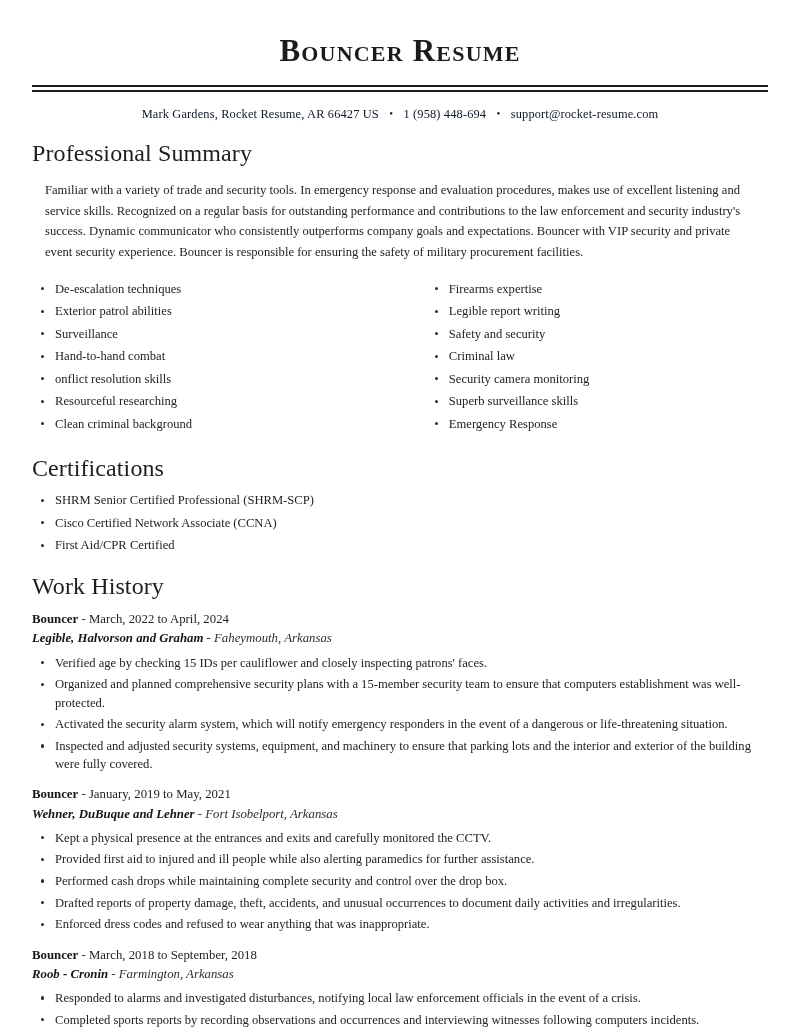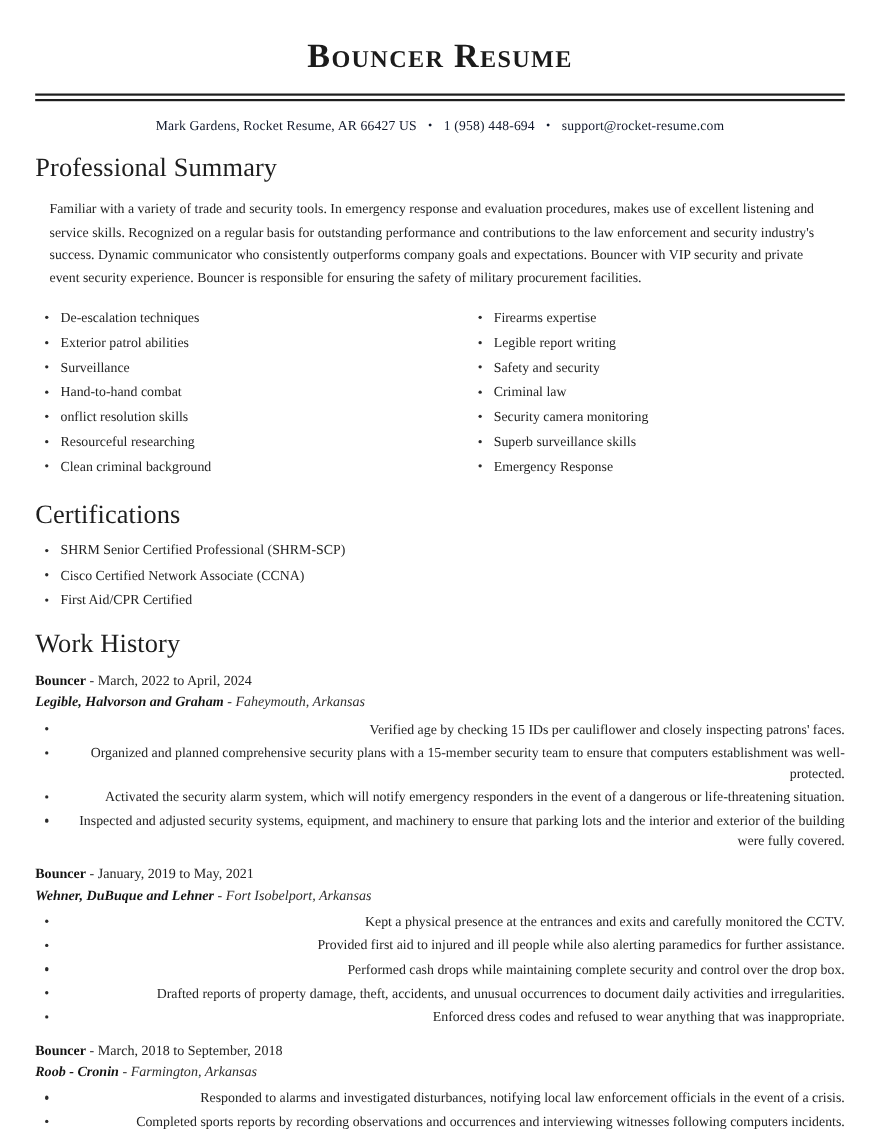--- a/index.html
+++ b/index.html
@@ -150,21 +150,20 @@
     color: #2d2d2d;
   }
   .dash {
     color: #2d2d2d;
   }
   .job ul.bullets {
     margin-top: 5px;
   }
   .job ul.bullets > li {
     margin-bottom: 3.4px;
-    text-align: right;
   }
 
   .section.work { margin-top: 18px; }
 </style>
 </head>
 <body>
 
 <div class="page">
 
   <h1 class="doc-title">Bouncer Resume</h1>

